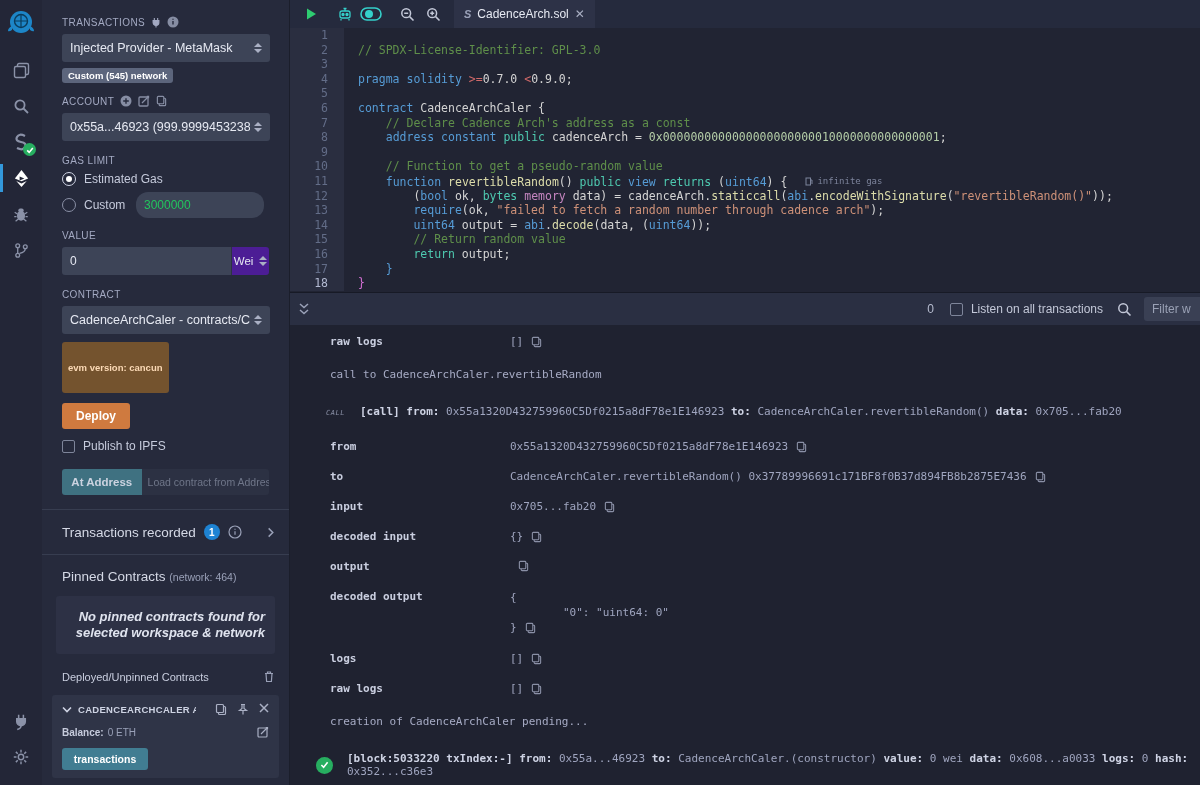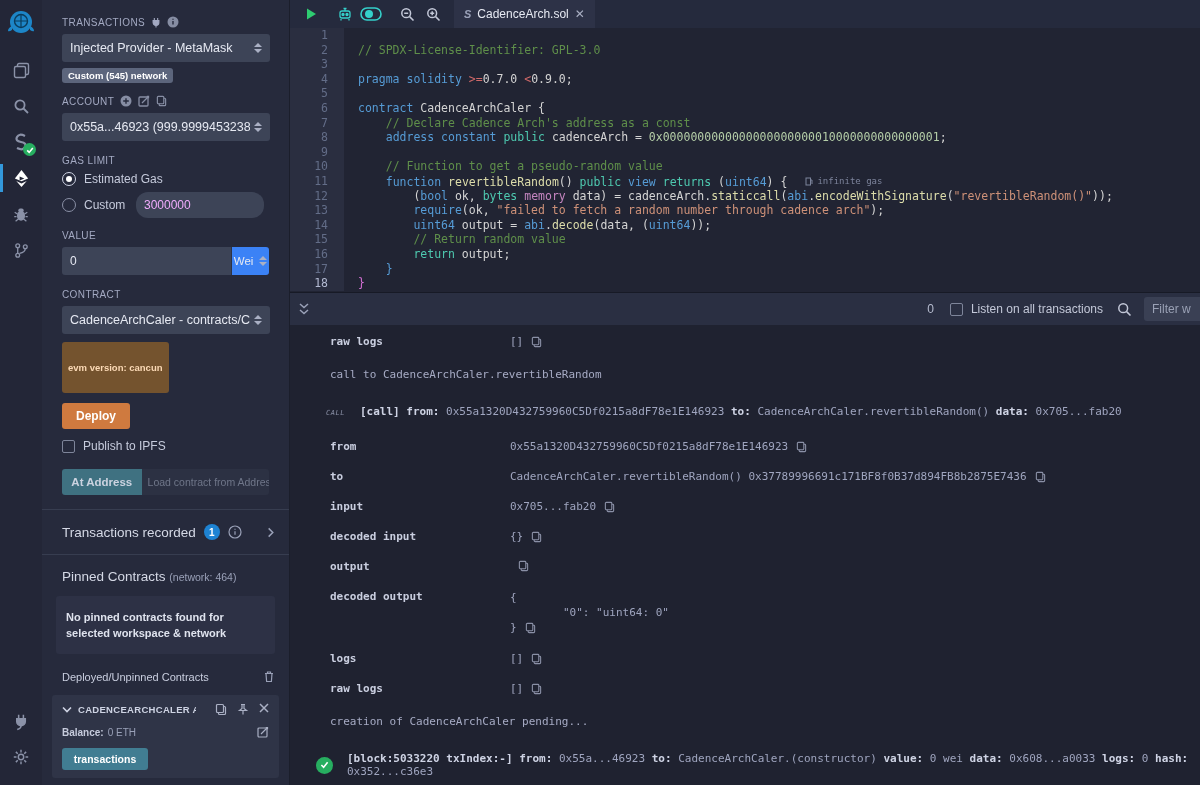--- a/index.html
+++ b/index.html
@@ -33,46 +33,46 @@
   .updown { display:flex; flex-direction:column; gap:2px; margin-left:4px; }
   .updown i { width:0; height:0; border-left:4px solid transparent; border-right:4px solid transparent; display:block; }
   .updown .up { border-bottom:4px solid #aab0c4; }
   .updown .dn { border-top:4px solid #aab0c4; }
   .pill { display:inline-block; background:#5c657c; color:#fff; font-size:9.5px; font-weight:bold;
     border-radius:3px; padding:2px 6px; margin-top:6px; }
   .radio-row { display:flex; align-items:center; gap:8px; margin:6px 0; font-size:12px; color:#c6cbdc; }
   .radio { width:14px; height:14px; border-radius:50%; border:1.5px solid #8a90a6; position:relative; background:#262a3c; }
   .radio.on { border-color:#cfd4e4; }
   .radio.on::after { content:""; position:absolute; left:3px; top:3px; width:6px; height:6px; border-radius:50%; background:#ffffff; }
-  .gas-input { width:128px; height:26px; background:#3d4457; border-radius:12px; color:#f0abfc; font-size:12px;
+  .gas-input { width:128px; height:26px; background:#3d4457; border-radius:12px; color:#22c55e; font-size:12px;
     display:flex; align-items:center; padding:0 8px; }
   .val-row { display:flex; }
   .val-input { width:170px; height:28px; background:#3d4457; border-radius:3px 0 0 3px; color:#e6e9f2; font-size:12px;
     display:flex; align-items:center; padding:0 8px; }
-  .wei-sel { width:38px; height:28px; background:#3b82f6; border-left:1px solid #2d3344; border-radius:0 3px 3px 0;
+  .wei-sel { width:38px; height:28px; background:#4c1d95; border-left:1px solid #2d3344; border-radius:0 3px 3px 0;
     color:#e6e9f2; font-size:11.5px; display:flex; align-items:center; justify-content:center; gap:2px; }
   .evm-pill { display:inline-block; background:#74532e; color:#fbd9b5; font-size:9.5px; font-weight:bold;
     border-radius:3px; padding:20px 6px; margin-top:8px; }
   .deploy-btn { margin-top:10px; width:68px; height:26px; background:#cf7a3f; border:none; border-radius:3px;
     color:#fff; font-size:12px; font-weight:bold; }
   .chk-row { display:flex; align-items:center; gap:8px; margin-top:10px; font-size:12px; color:#c6cbdc; }
   .chk { width:13px; height:13px; border:1px solid #7e859a; border-radius:2px; background:transparent; }
   .ataddr-row { display:flex; margin-top:16px; }
   .ataddr-btn { width:80px; height:26px; background:#3f7181; border:none; border-radius:3px 0 0 3px;
     color:#ccd3e0; font-size:11.5px; font-weight:bold; }
   .ataddr-input { width:128px; height:26px; background:#2c3143; border-radius:0 3px 3px 0;
     color:#6f7689; font-size:10.5px; display:flex; align-items:center; padding:0 6px; white-space:nowrap; overflow:hidden; }
   .divider { border-top:1px solid #373d50; margin-top:14px; }
   .txrec { display:flex; align-items:center; gap:8px; padding:14px 14px 14px 20px; font-size:13.5px; color:#d5d9e6; }
   .count-badge { min-width:16px; height:16px; background:#1e83d3; border-radius:50%; color:#fff; font-size:10px;
     font-weight:bold; display:flex; align-items:center; justify-content:center; }
   .pinned-title { padding:14px 20px 4px; font-size:13.5px; color:#d5d9e6; }
   .pinned-title small { font-size:10.5px; color:#9aa1b8; }
-  .empty-box { margin:8px 14px 0; background:#2d3145; border-radius:3px; padding:13px 10px; text-align:left;
-    font-size:11px; font-weight:bold; color:#dfe3ee; line-height:16px; }
+  .empty-box { margin:8px 14px 0; background:#2d3145; border-radius:3px; padding:13px 10px; text-align:right;
+    font-size:13px; font-weight:bold; color:#dfe3ee; line-height:16px;font-style:italic; }
   .dep-title { display:flex; align-items:center; padding:16px 14px 6px 20px; font-size:11px; color:#c9cedf; }
   .card { margin:6px 10px 0; background:#2f3447; border-radius:3px; padding:8px 10px; }
   .card-head { display:flex; align-items:center; gap:6px; color:#cfd4e4; }
   .card-title { font-size:9.5px; font-weight:bold; letter-spacing:.3px; white-space:nowrap; overflow:hidden; width:118px; }
   .card-icons { margin-left:auto; display:flex; gap:10px; color:#aab0c4; }
   .bal-row { display:flex; align-items:center; margin-top:10px; font-size:10px; color:#9aa1b8; }
   .bal-row b { color:#c6cbdc; margin-right:4px; }
   .fn-btn { display:block; margin-top:10px; min-width:86px; height:22px; background:#417d92; border:none;
     border-radius:3px; color:#fff; font-size:10.5px; font-weight:bold; padding:0 10px; text-align:center; }
 

